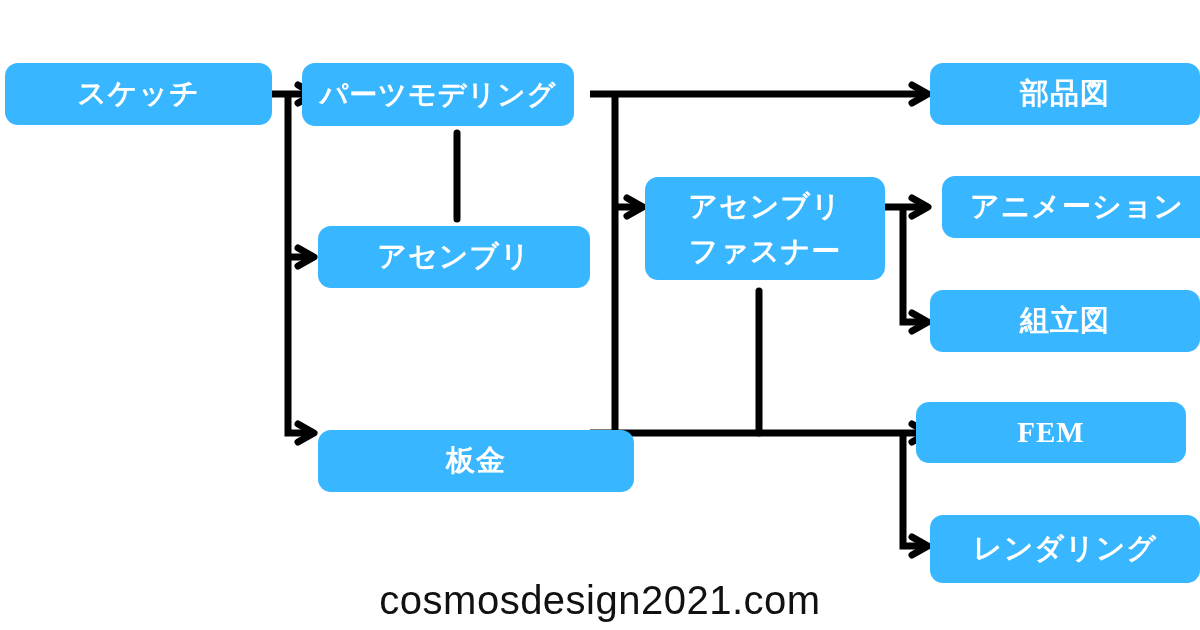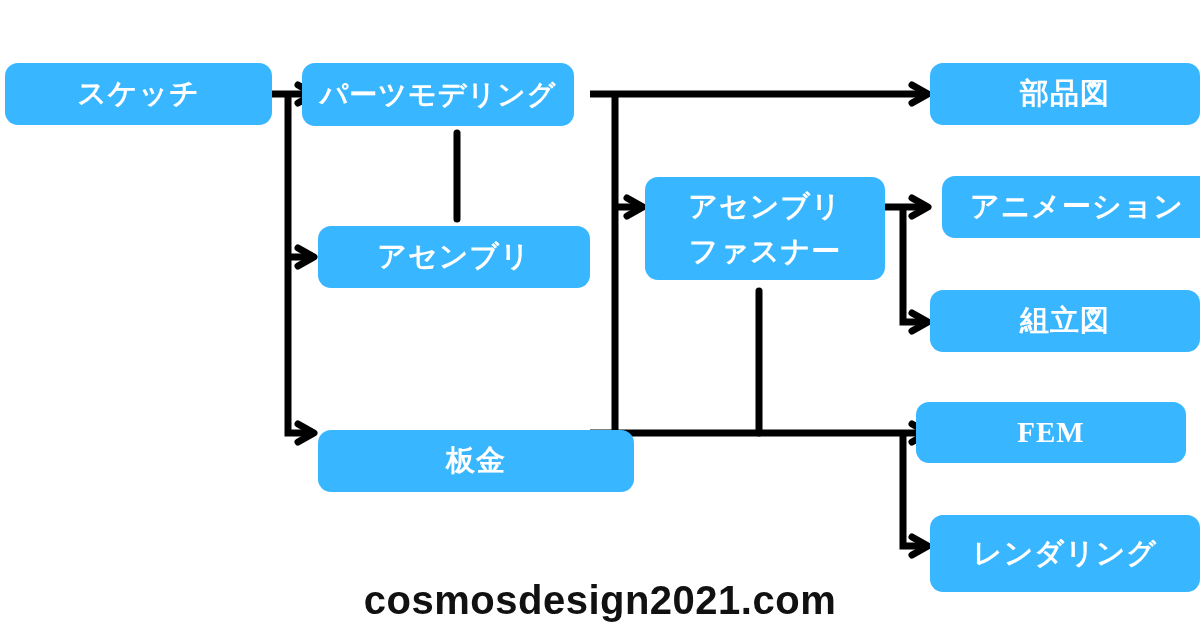--- a/index.html
+++ b/index.html
@@ -32,25 +32,25 @@
   }
   .node-sketch          {left:5px;  top:63px;  width:267px;height:62px;}
   .node-parts-modeling  {left:302px;top:63px;  width:272px;height:63px;font-size:28px;}
   .node-surface         {left:318px;top:226px; width:272px;height:62px;}
   .node-sheet-metal     {left:318px;top:402px; width:316px;height:62px;margin-top:28px;}
   .node-assembly        {left:645px;top:177px; width:240px;height:103px;white-space:pre-line;line-height:45px;}
   .node-part-drawing    {left:930px;top:63px;  width:270px;height:62px;}
   .node-animation       {left:930px;top:176px; width:270px;height:62px;margin-left:12px;}
   .node-assembly-drawing{left:930px;top:290px; width:270px;height:62px;}
   .node-fem             {left:916px;top:402px; width:270px;height:61px;}
-  .node-rendering       {left:930px;top:515px; width:270px;height:77px;}
+  .node-rendering       {left:930px;top:515px; width:270px;height:68px;}
   .footer{
     position:absolute;left:0;right:0;top:578px;
     text-align:center;
-    font-weight:700;font-size:40px;
+    font-weight:400;font-size:40px;
     color:var(--footer_text);
     letter-spacing:0.5px;
   }
 </style>
 </head>
 <body>
 
 <div class="canvas">
 
   <svg class="connectors" viewBox="0 0 1200 630" xmlns="http://www.w3.org/2000/svg">

